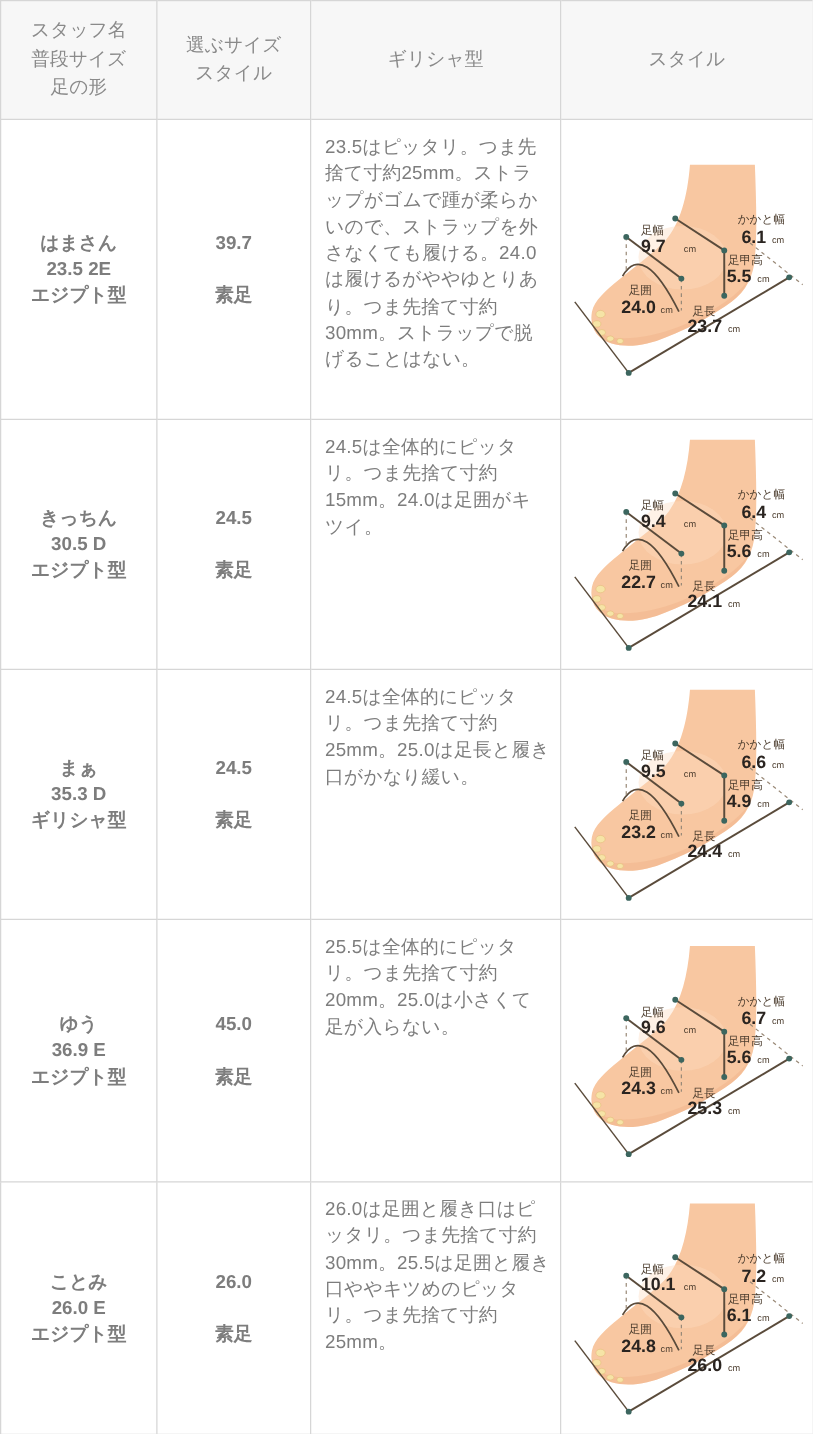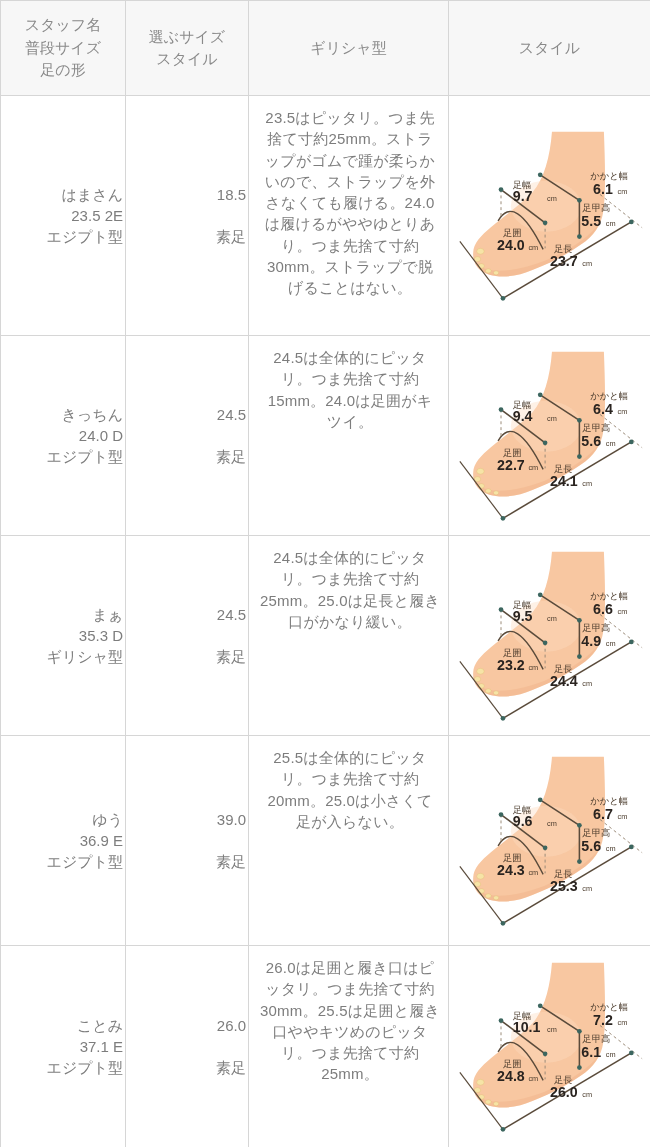--- a/index.html
+++ b/index.html
@@ -9,25 +9,25 @@
   .fit-table th, .fit-table td { border:1px solid #d6d6d6; box-sizing:border-box; }
   .fit-table th {
     background:#f7f7f7; color:#8a8a8a; font-weight:normal; font-size:15px;
     line-height:1.5; white-space:pre-line; height:95px;
     vertical-align:middle; text-align:center; padding:4px 2px;
   }
   .fit-table td { color:#7d7d7d; font-size:15px; background:#ffffff; }
   tr.r0 { height:240px; } tr.r1 { height:200px; } tr.r2 { height:200px; }
   tr.r3 { height:210px; } tr.r4 { height:202px; }
   .c-staff, .c-size {
-    text-align:right; vertical-align:middle; white-space:pre-line;
-    line-height:1.4; padding:2px;
+    text-align:center; vertical-align:middle; white-space:pre-line;
+    line-height:1.4; padding:2px;font-weight:bold;
   }
   .c-comment {
-    vertical-align:top; text-align:center; padding:11px 8px 8px 11px;
+    vertical-align:top; text-align:left; padding:11px 8px 8px 11px;
     line-height:1.42; letter-spacing:0.2px;
   }
   .c-foot { text-align:center; vertical-align:middle; padding:0; }
   .c-foot svg { display:block; margin:0 auto; }
   .lbl  { font-size:9.5px; fill:#4a3b2c; }
   .val  { font-size:14.5px; font-weight:bold; fill:#2a2420; }
   .unit { font-size:7.5px; fill:#4a3b2c; }
 </style>
 </head>
 <body>
@@ -49,21 +49,21 @@
 スタイル</th>
         <th>ギリシャ型</th>
         <th>スタイル</th>
       </tr>
     </thead>
     <tbody>
   <tr class="r0">
     <td class="c-staff">はまさん
 23.5 2E
 エジプト型</td>
-    <td class="c-size">18.5
+    <td class="c-size">39.7
 
 素足</td>
     <td class="c-comment">23.5はピッタリ。つま先捨て寸約25mm。ストラップがゴムで踵が柔らかいので、ストラップを外さなくても履ける。24.0は履けるがややゆとりあり。つま先捨て寸約30mm。ストラップで脱げることはない。</td>
     <td class="c-foot">
       <svg viewBox="0 0 200 200" width="200" height="196">
 
         <path fill="#f8c7a1" d="M102,14 C100,40 94,62 82,76 C70,88 56,98 44,108 C33,117 24,125 22,134
              C20,147 26,156 38,160 C52,164 68,161 82,155 C104,147 122,136 136,126
              C148,117 154,105 155,90 C157,70 156,40 155,14 Z"></path>
         <path fill="#efab81" opacity="0.35" d="M22,134 C20,147 26,156 38,160 C52,164 68,161 82,155 C104,147 122,136 136,126
@@ -119,21 +119,21 @@
 
         <text class="lbl" x="104" y="137">足長</text>
         <text class="val" x="100" y="151">23.7</text>
         <text class="unit" x="133" y="151">cm</text>
       </svg>
     </td>
   </tr>
 
   <tr class="r1">
     <td class="c-staff">きっちん
-24.0 D
+30.5 D
 エジプト型</td>
     <td class="c-size">24.5
 
 素足</td>
     <td class="c-comment">24.5は全体的にピッタリ。つま先捨て寸約15mm。24.0は足囲がキツイ。</td>
     <td class="c-foot">
       <svg viewBox="0 0 200 200" width="200" height="196">
 
         <path fill="#f8c7a1" d="M102,14 C100,40 94,62 82,76 C70,88 56,98 44,108 C33,117 24,125 22,134
              C20,147 26,156 38,160 C52,164 68,161 82,155 C104,147 122,136 136,126
@@ -265,21 +265,21 @@
         <text class="val" x="100" y="151">24.4</text>
         <text class="unit" x="133" y="151">cm</text>
       </svg>
     </td>
   </tr>
 
   <tr class="r3">
     <td class="c-staff">ゆう
 36.9 E
 エジプト型</td>
-    <td class="c-size">39.0
+    <td class="c-size">45.0
 
 素足</td>
     <td class="c-comment">25.5は全体的にピッタリ。つま先捨て寸約20mm。25.0は小さくて足が入らない。</td>
     <td class="c-foot">
       <svg viewBox="0 0 200 200" width="200" height="196">
 
         <path fill="#f8c7a1" d="M102,14 C100,40 94,62 82,76 C70,88 56,98 44,108 C33,117 24,125 22,134
              C20,147 26,156 38,160 C52,164 68,161 82,155 C104,147 122,136 136,126
              C148,117 154,105 155,90 C157,70 156,40 155,14 Z"></path>
         <path fill="#efab81" opacity="0.35" d="M22,134 C20,147 26,156 38,160 C52,164 68,161 82,155 C104,147 122,136 136,126
@@ -335,21 +335,21 @@
 
         <text class="lbl" x="104" y="137">足長</text>
         <text class="val" x="100" y="151">25.3</text>
         <text class="unit" x="133" y="151">cm</text>
       </svg>
     </td>
   </tr>
 
   <tr class="r4">
     <td class="c-staff">ことみ
-37.1 E
+26.0 E
 エジプト型</td>
     <td class="c-size">26.0
 
 素足</td>
     <td class="c-comment">26.0は足囲と履き口はピッタリ。つま先捨て寸約30mm。25.5は足囲と履き口ややキツめのピッタリ。つま先捨て寸約25mm。</td>
     <td class="c-foot">
       <svg viewBox="0 0 200 200" width="200" height="196">
 
         <path fill="#f8c7a1" d="M102,14 C100,40 94,62 82,76 C70,88 56,98 44,108 C33,117 24,125 22,134
              C20,147 26,156 38,160 C52,164 68,161 82,155 C104,147 122,136 136,126

